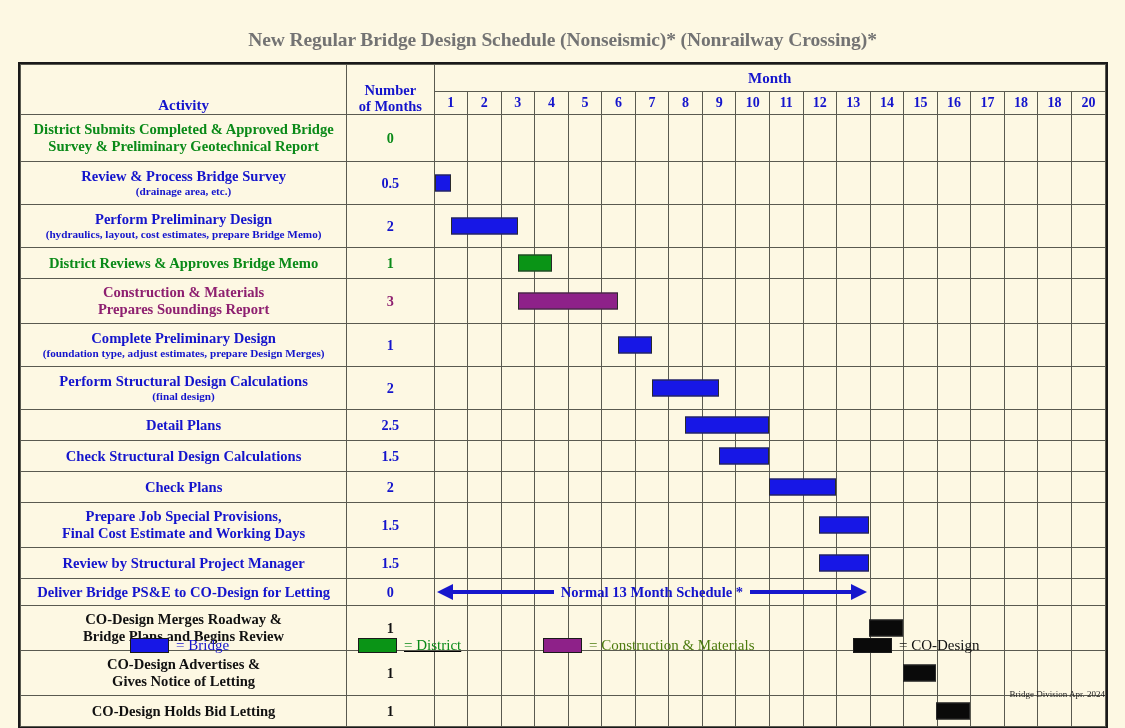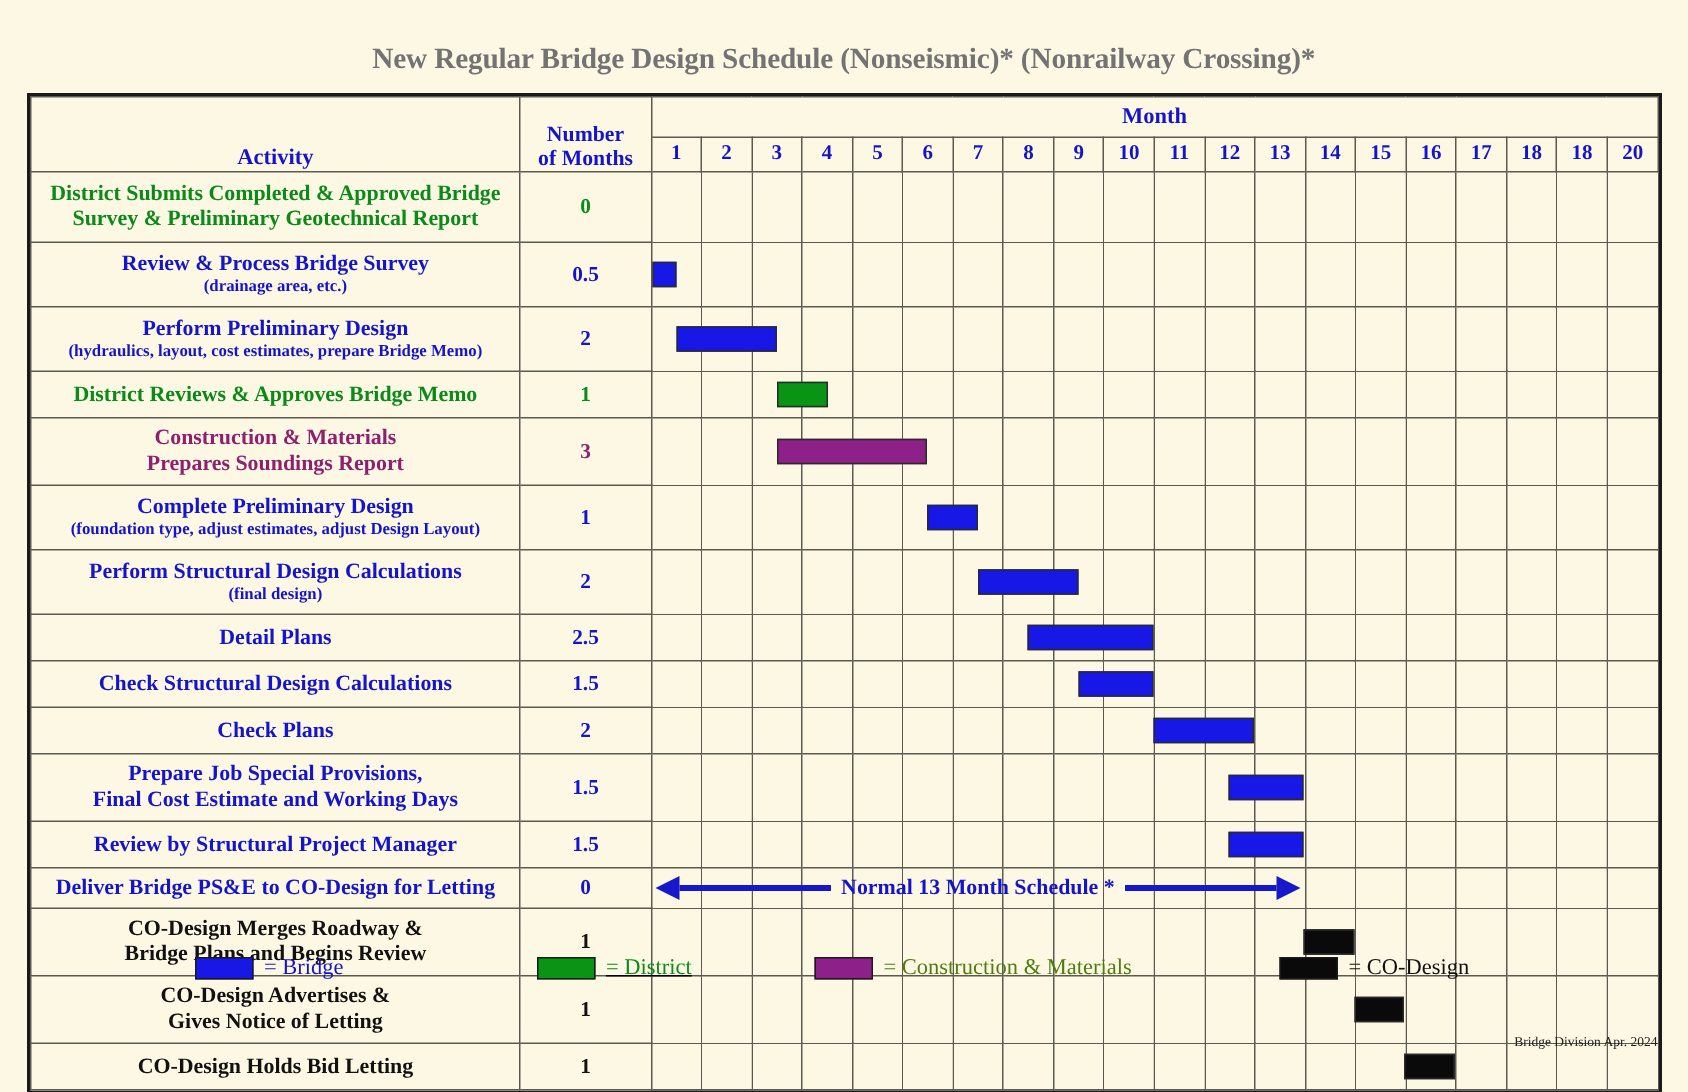--- a/index.html
+++ b/index.html
@@ -365,21 +365,21 @@
           <td class="cell"></td>
           <td class="cell"></td>
           <td class="cell"></td>
           <td class="cell"></td>
           <td class="cell"></td>
           <td class="cell"></td>
           <td class="cell"></td>
           <td class="cell"></td>
         </tr>
         <tr>
-          <td class="act c-blue" style="height: 42px;"><span>Complete Preliminary Design</span><span class="sub">(foundation type, adjust estimates, adjust Design Layout)</span></td>
+          <td class="act c-blue" style="height: 42px;"><span>Complete Preliminary Design</span><span class="sub">(foundation type, adjust estimates, prepare Design Merges)</span></td>
           <td class="nmonths c-blue">1</td>
           <td class="cell" style="overflow: visible;">
             <div class="bar blue" style="left: 183.975px; width: 33.45px;"></div>
           </td>
           <td class="cell"></td>
           <td class="cell"></td>
           <td class="cell"></td>
           <td class="cell"></td>
           <td class="cell"></td>
           <td class="cell"></td>

